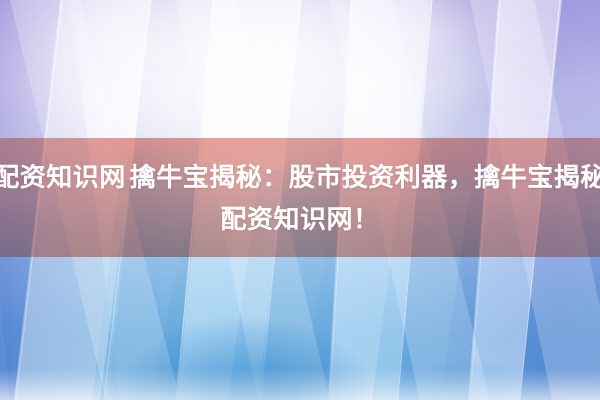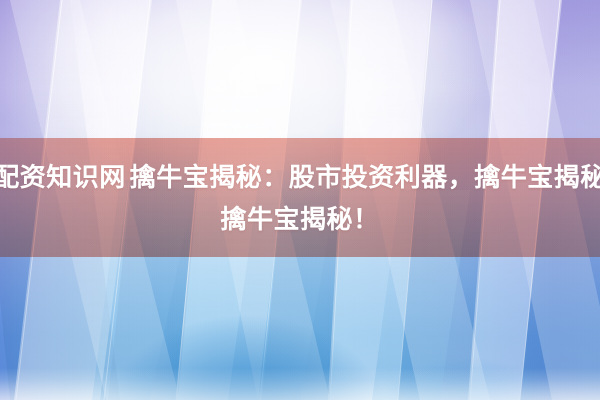--- a/index.html
+++ b/index.html
@@ -209,16 +209,16 @@
 
   <div class="layer" id="bg-glow"></div>
   <div class="layer" id="bg-deep"></div>
   <div class="layer" id="bg-haze"></div>
 
   <div id="coral-band"></div>
   <div id="coral-sheen"></div>
 
   <div id="headline">
     <span class="line"><span class="brand">配资知识网</span><span>擒牛宝揭秘：股市投资利器，擒牛宝揭秘</span></span>
-    <span class="line">擒牛宝揭秘！</span>
+    <span class="line">配资知识网！</span>
   </div>
 
 </div>
 
 </body></html>

